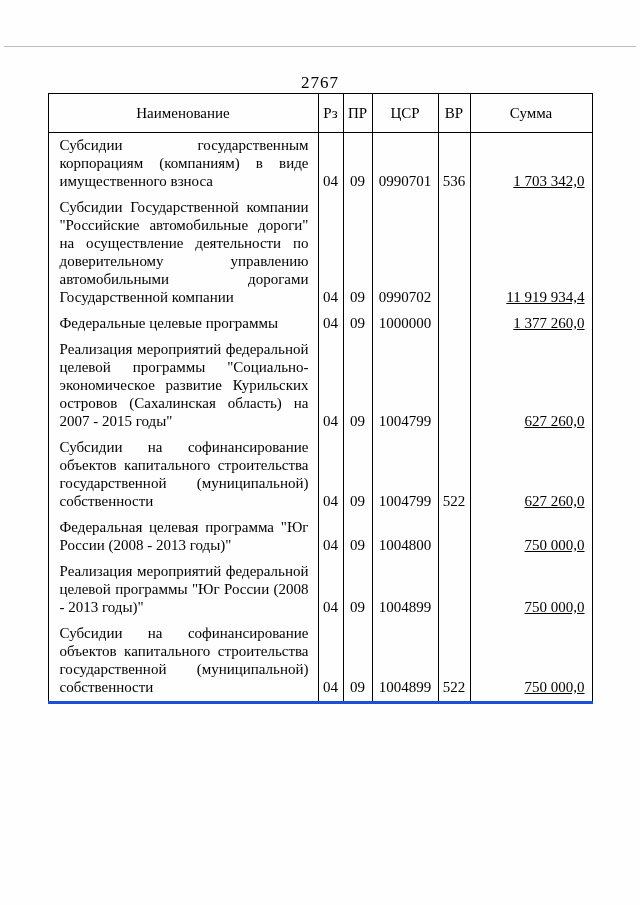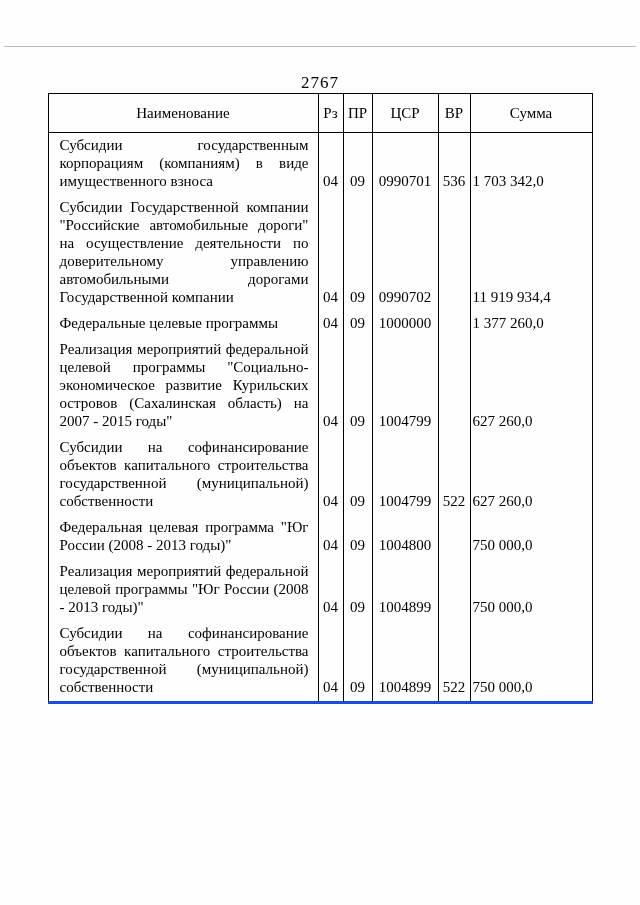--- a/index.html
+++ b/index.html
@@ -66,23 +66,24 @@
   tbody td.name {
     text-align: justify;
     padding-left: 11px;
     padding-right: 9px;
   }
   tbody td.rz, tbody td.pr, tbody td.csr, tbody td.vr {
     text-align: center;
     white-space: nowrap;
   }
   tbody td.sum {
-    text-align: left;
+    text-align: right;
     padding-right: 7px;
     white-space: nowrap;
+    text-decoration: underline;
   }
 </style>
 </head>
 <body>
 
 <div class="page">
   <div class="scan-edge-top"></div>
 
   <div class="page-number">2767</div>
 

